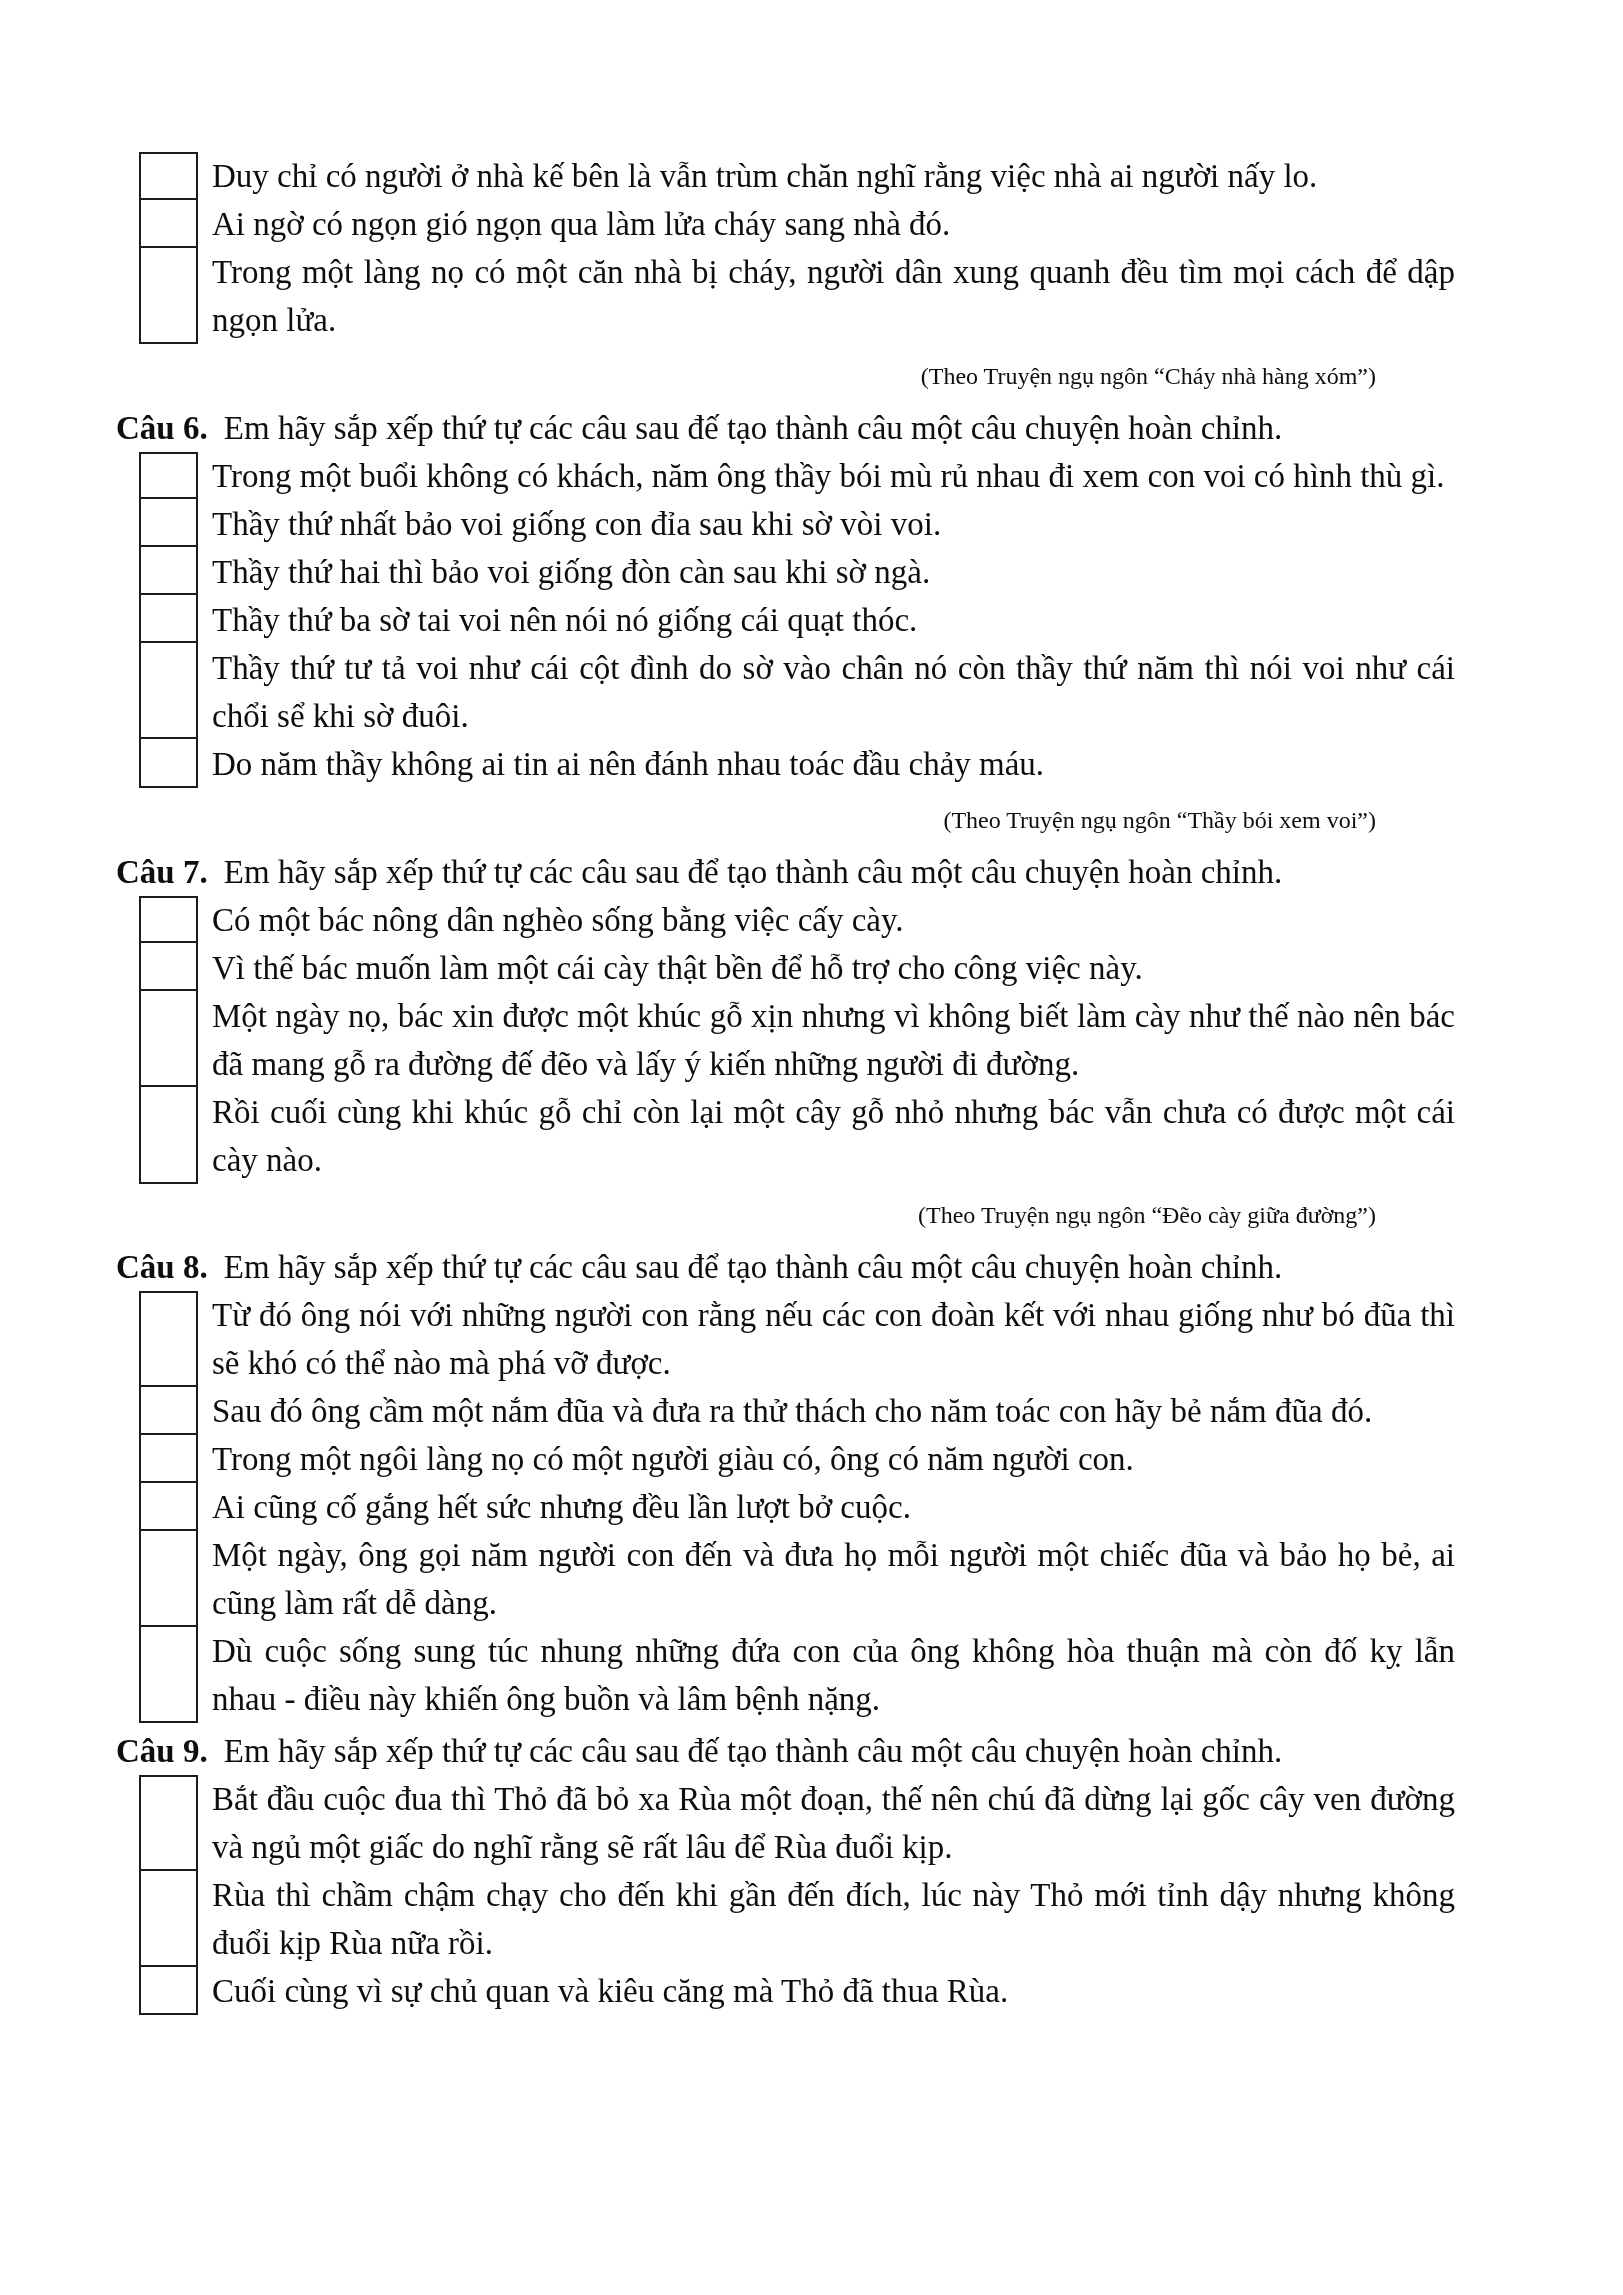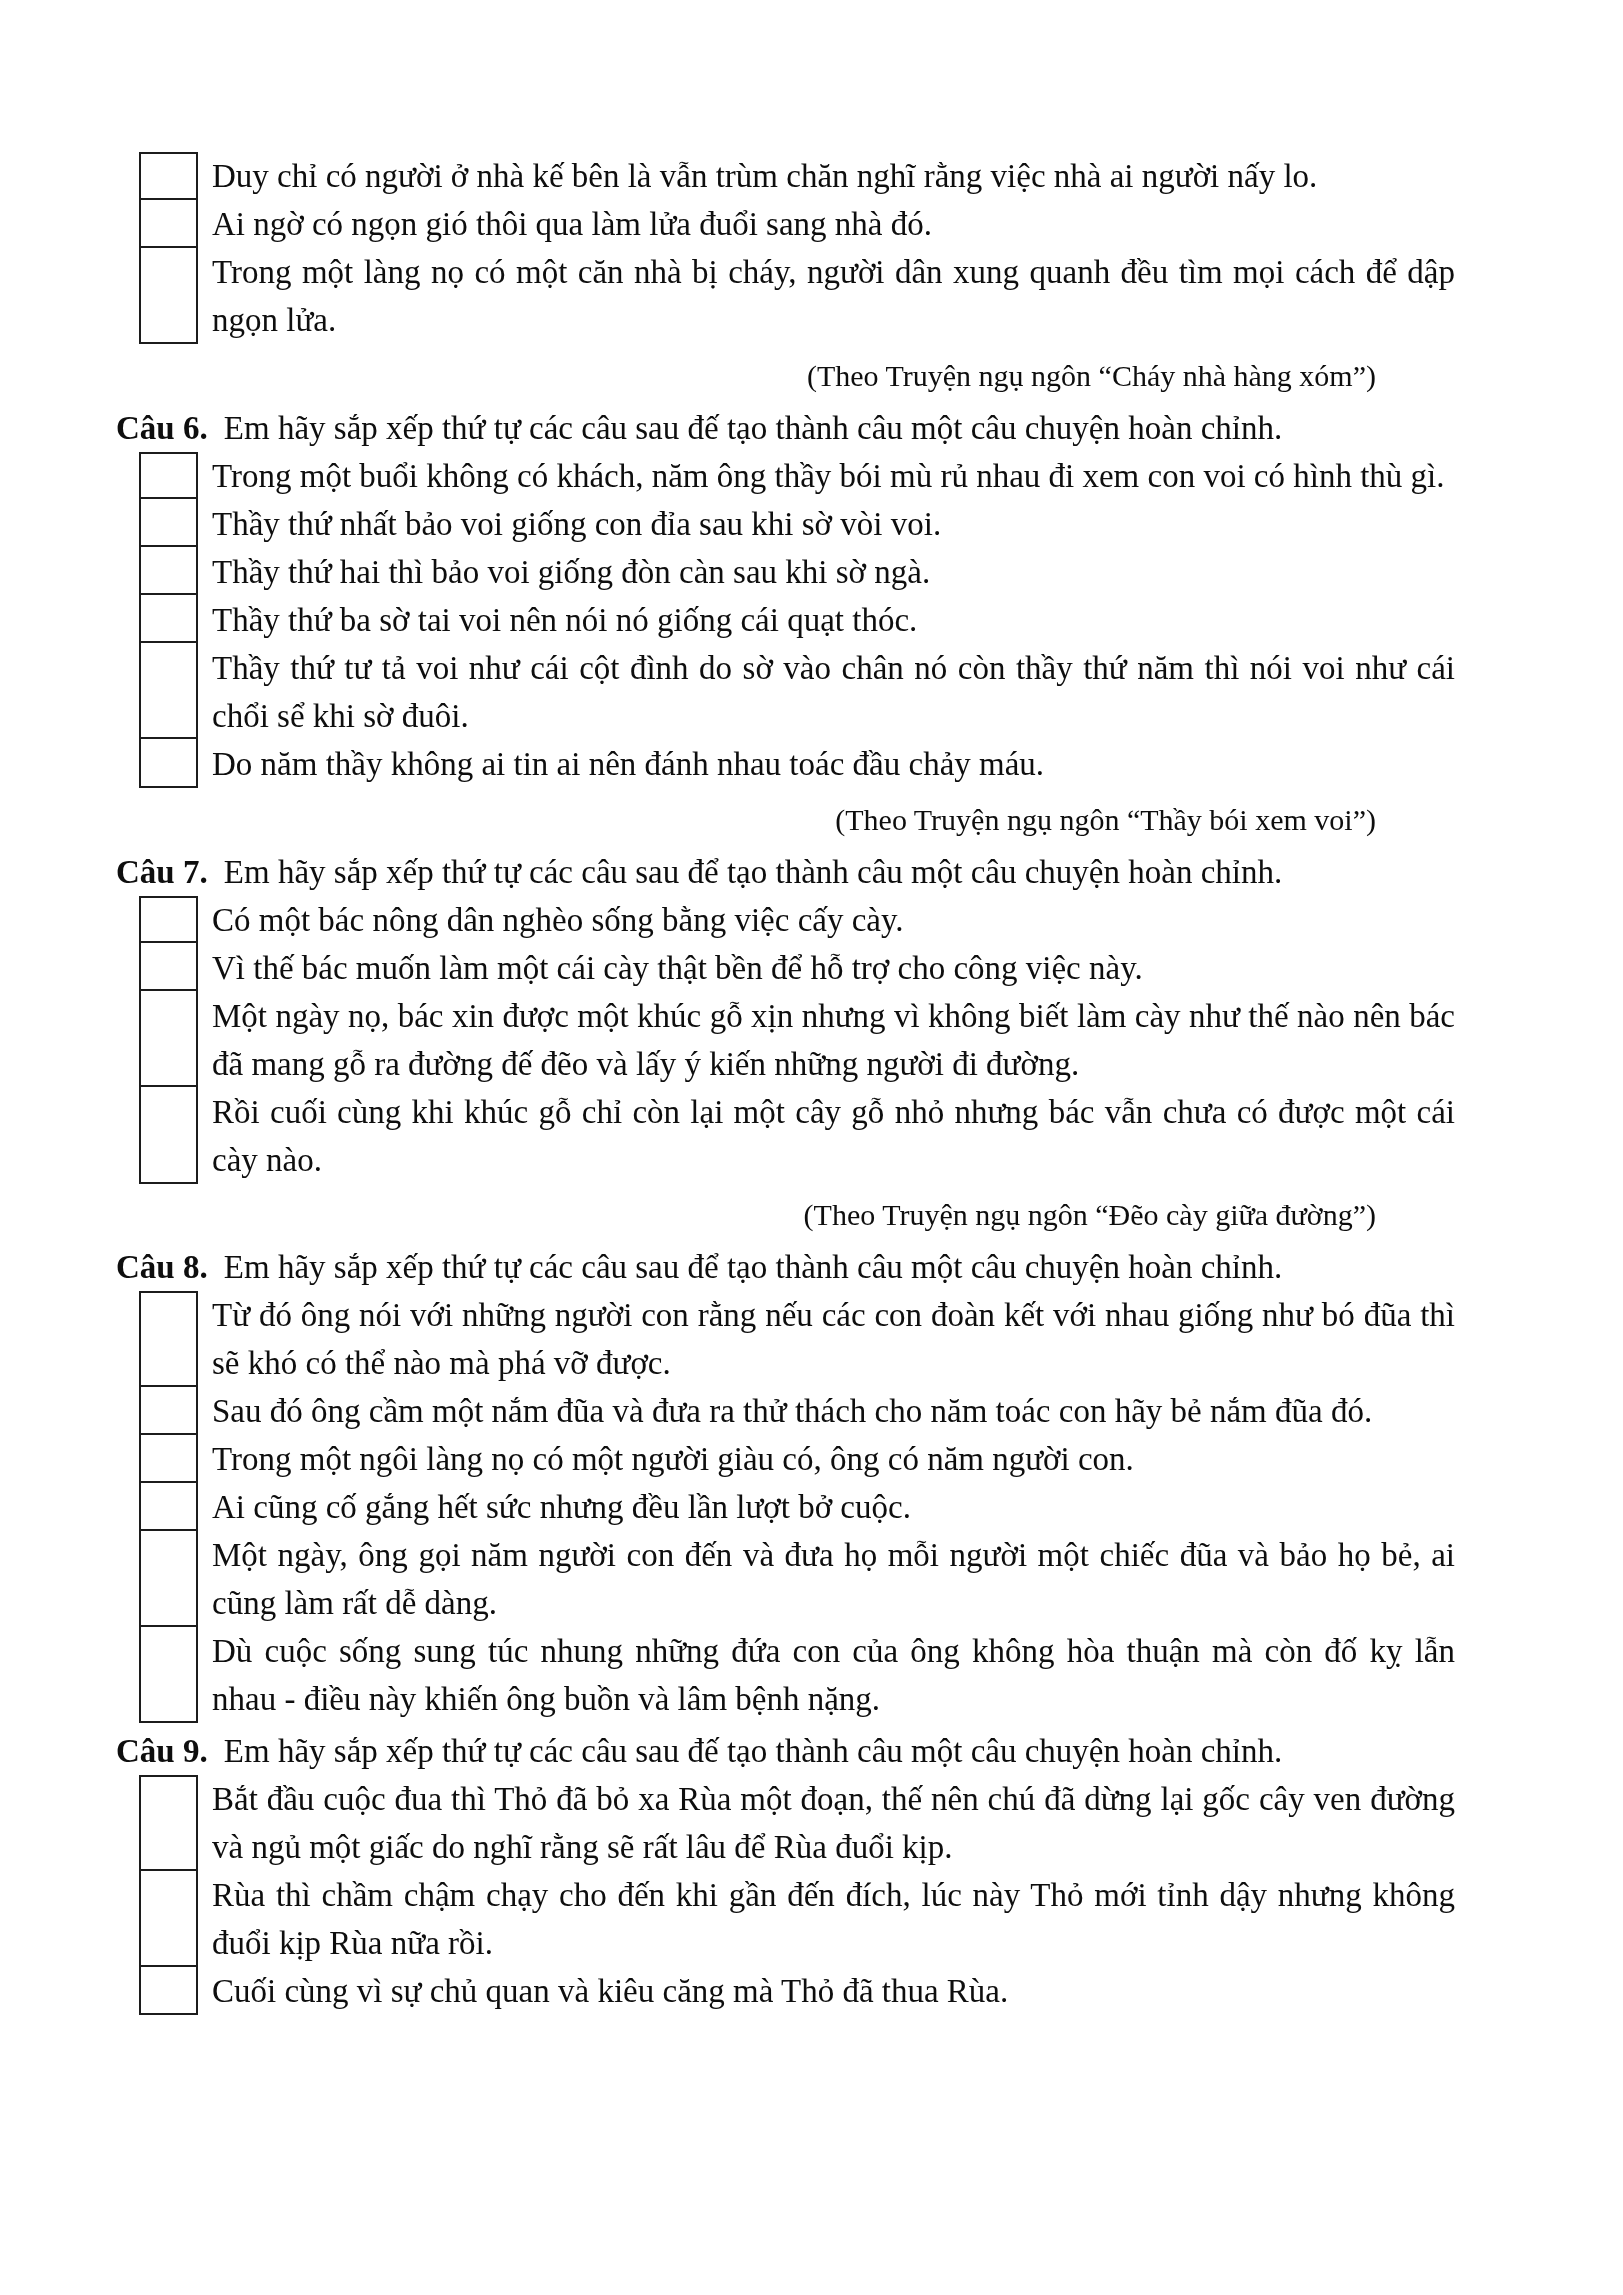--- a/index.html
+++ b/index.html
@@ -37,36 +37,36 @@
     width: 1366px;
     font-size: 33px;
     line-height: 48px;
     text-align: justify;
     text-justify: inter-word;
   }
   .attribution {
     margin-top: 7.9px;
     padding-right: 79px;
     text-align: right;
-    font-size: 30px;
+    font-size: 24px;
     line-height: 48px;
   }
 </style>
 </head>
 <body>
 
 <main class="page">
     <div class="group">
       <div class="item">
         <div class="checkbox"></div>
         <div class="item-text">Duy chỉ có người ở nhà kế bên là vẫn trùm chăn nghĩ rằng việc nhà ai người nấy lo.</div>
       </div>
       <div class="item">
         <div class="checkbox"></div>
-        <div class="item-text">Ai ngờ có ngọn gió thôi qua làm lửa đuổi sang nhà đó.</div>
+        <div class="item-text">Ai ngờ có ngọn gió ngọn qua làm lửa cháy sang nhà đó.</div>
       </div>
       <div class="item">
         <div class="checkbox"></div>
         <div class="item-text">Trong một làng nọ có một căn nhà bị cháy, người dân xung quanh đều tìm mọi cách để dập ngọn lửa.</div>
       </div>
     </div>
     <div class="attribution">(Theo Truyện ngụ ngôn “Cháy nhà hàng xóm”)</div>
     <div class="heading"><span class="qlabel">Câu 6.</span> <span class="qtext">Em hãy sắp xếp thứ tự các câu sau đế tạo thành câu một câu chuyện hoàn chỉnh.</span></div>
     <div class="group">
       <div class="item">

